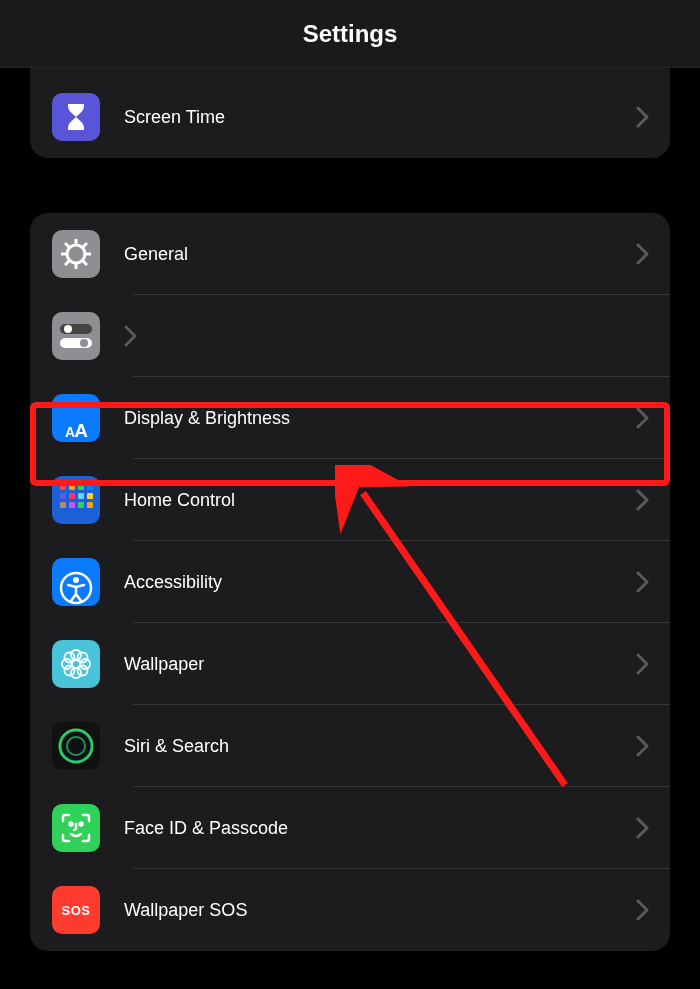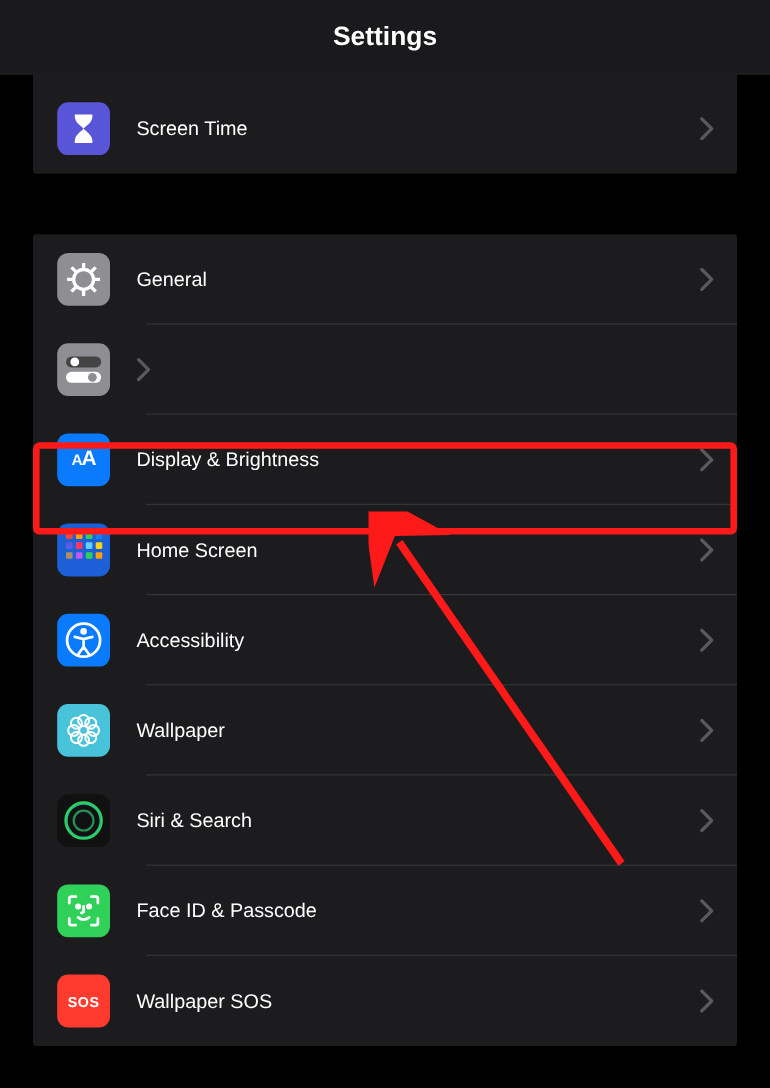--- a/index.html
+++ b/index.html
@@ -23,21 +23,21 @@
       color: #fff;
       font-size: 24px;
       font-weight: 600;
     }
     .content {
       padding: 0 0 20px 0;
     }
     .group {
       background: #1c1c1e;
       margin: 0 30px;
-      border-radius: 3px;
+      border-radius: 18px;
       overflow: hidden;
     }
     .group-top {
       margin-top: 0;
       border-top-left-radius: 0;
       border-top-right-radius: 0;
       padding-top: 8px;
     }
     .group-second {
       margin-top: 55px;
@@ -75,21 +75,21 @@
       font-size: 18px;
       font-weight: 400;
     }
     .chevron {
       color: #5a5a5e;
       flex-shrink: 0;
     }
     
     .bg-purple { background: #5955d8; }
     .bg-gray { background: #8e8e93; }
-    .bg-blue { background: #0a7aff; }
+    .bg-blue { background: #0a7aff; align-items: flex-end; }
     .bg-darkblue { background: #1d5fd6; }
     .bg-cyan { background: #48c3da; }
     .bg-black { background: #111; }
     .bg-green { background: #30d158; }
     .bg-red { background: #ff3b30; }
     .sos-text { color: #fff; font-weight: 700; font-size: 13px; letter-spacing: 0.5px; }
     .aa-text { color: #fff; font-weight: 700; font-size: 19px; letter-spacing: -1px; }
     .aa-text .small { font-size: 14px; }
     
     .highlight {
@@ -199,21 +199,21 @@
           <span style="background:#ac8e68"></span>
             <span style="background:#bf5af2"></span>
             <span style="background:#30d158"></span>
             <span style="background:#ff9f0a"></span>
           <span style="background:transparent"></span>
             <span style="background:transparent"></span>
             <span style="background:transparent"></span>
             <span style="background:transparent"></span>
         </div>
       </div>
-      <div class="row-label">Home Screen</div>
+      <div class="row-label">Home Control</div>
       <svg class="chevron" width="14" height="22" viewBox="0 0 14 22">
           <path d="M2 2 L11 11 L2 20" stroke="currentColor" stroke-width="3" fill="none" stroke-linecap="round" stroke-linejoin="round"></path>
         </svg>
     </div>
 
     <div class="row">
       <div class="icon-box bg-blue">
         <svg width="36" height="36" viewBox="0 0 36 36">
             <circle cx="18" cy="18" r="15" fill="none" stroke="#fff" stroke-width="2.5"></circle>
             <circle cx="18" cy="10" r="3" fill="#fff"></circle>

